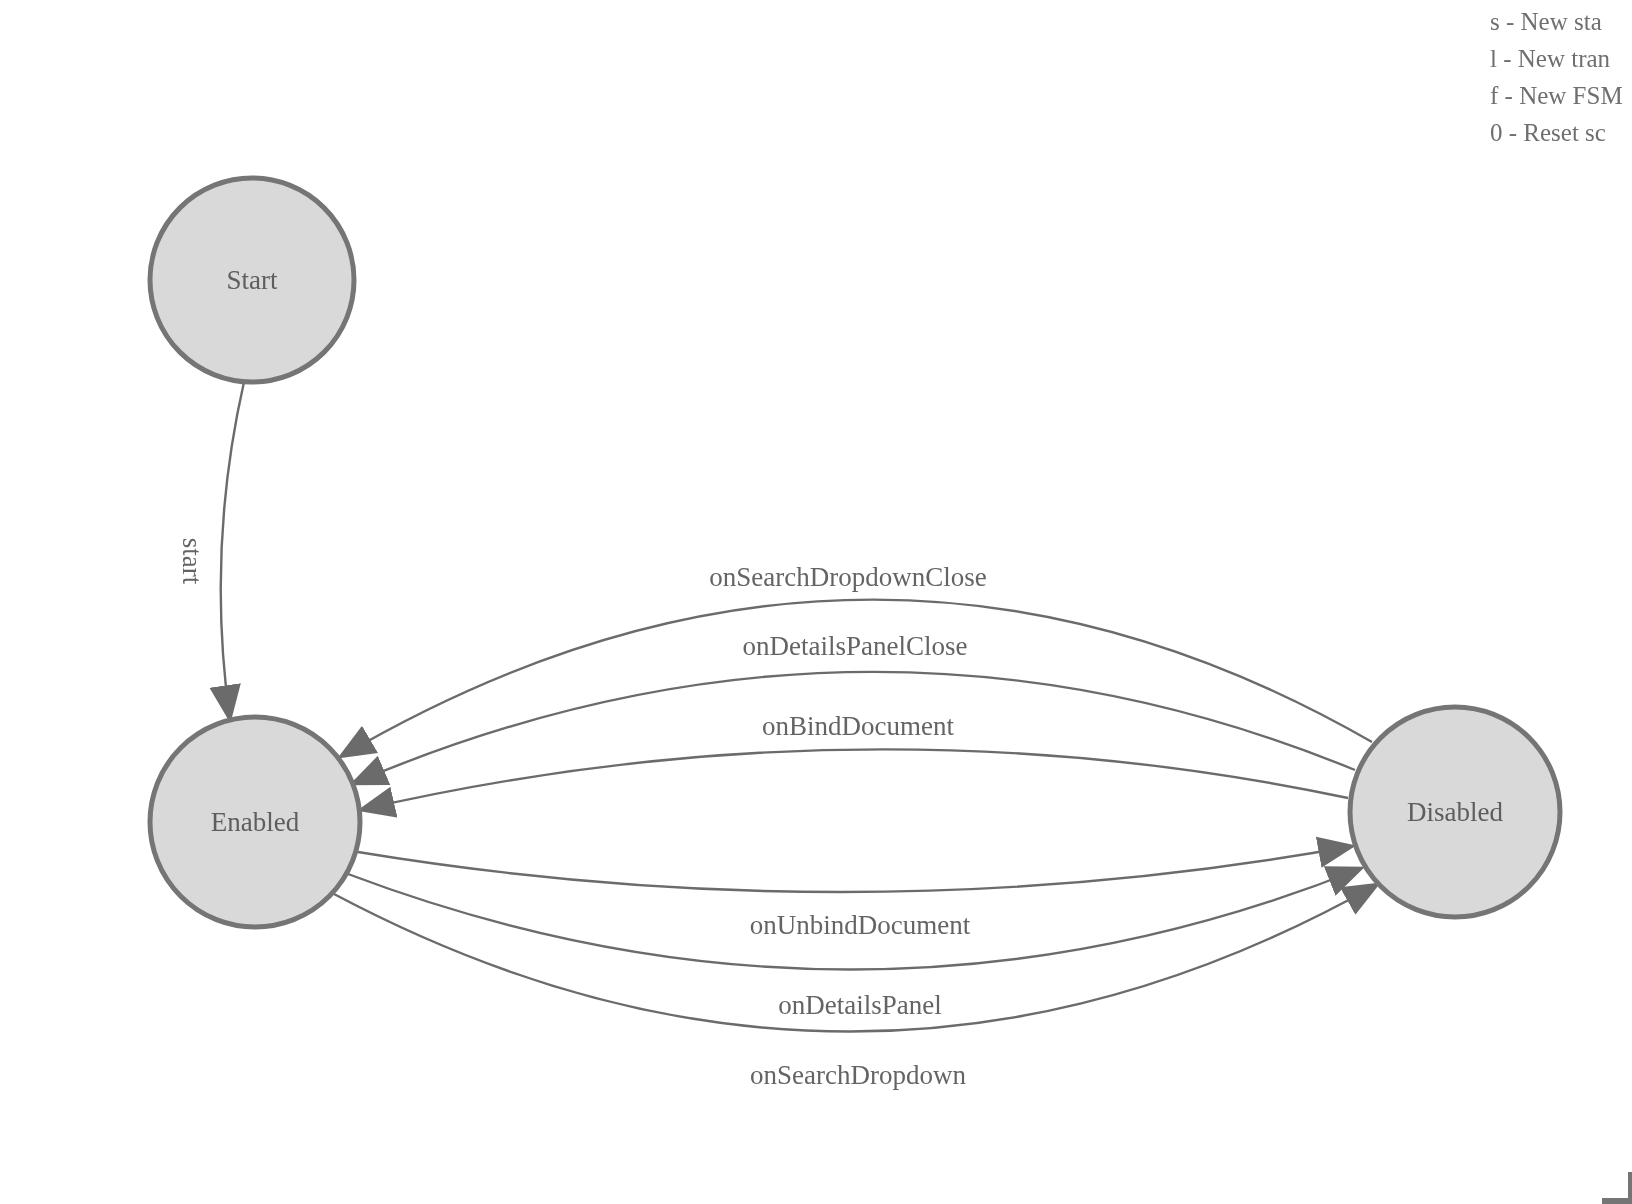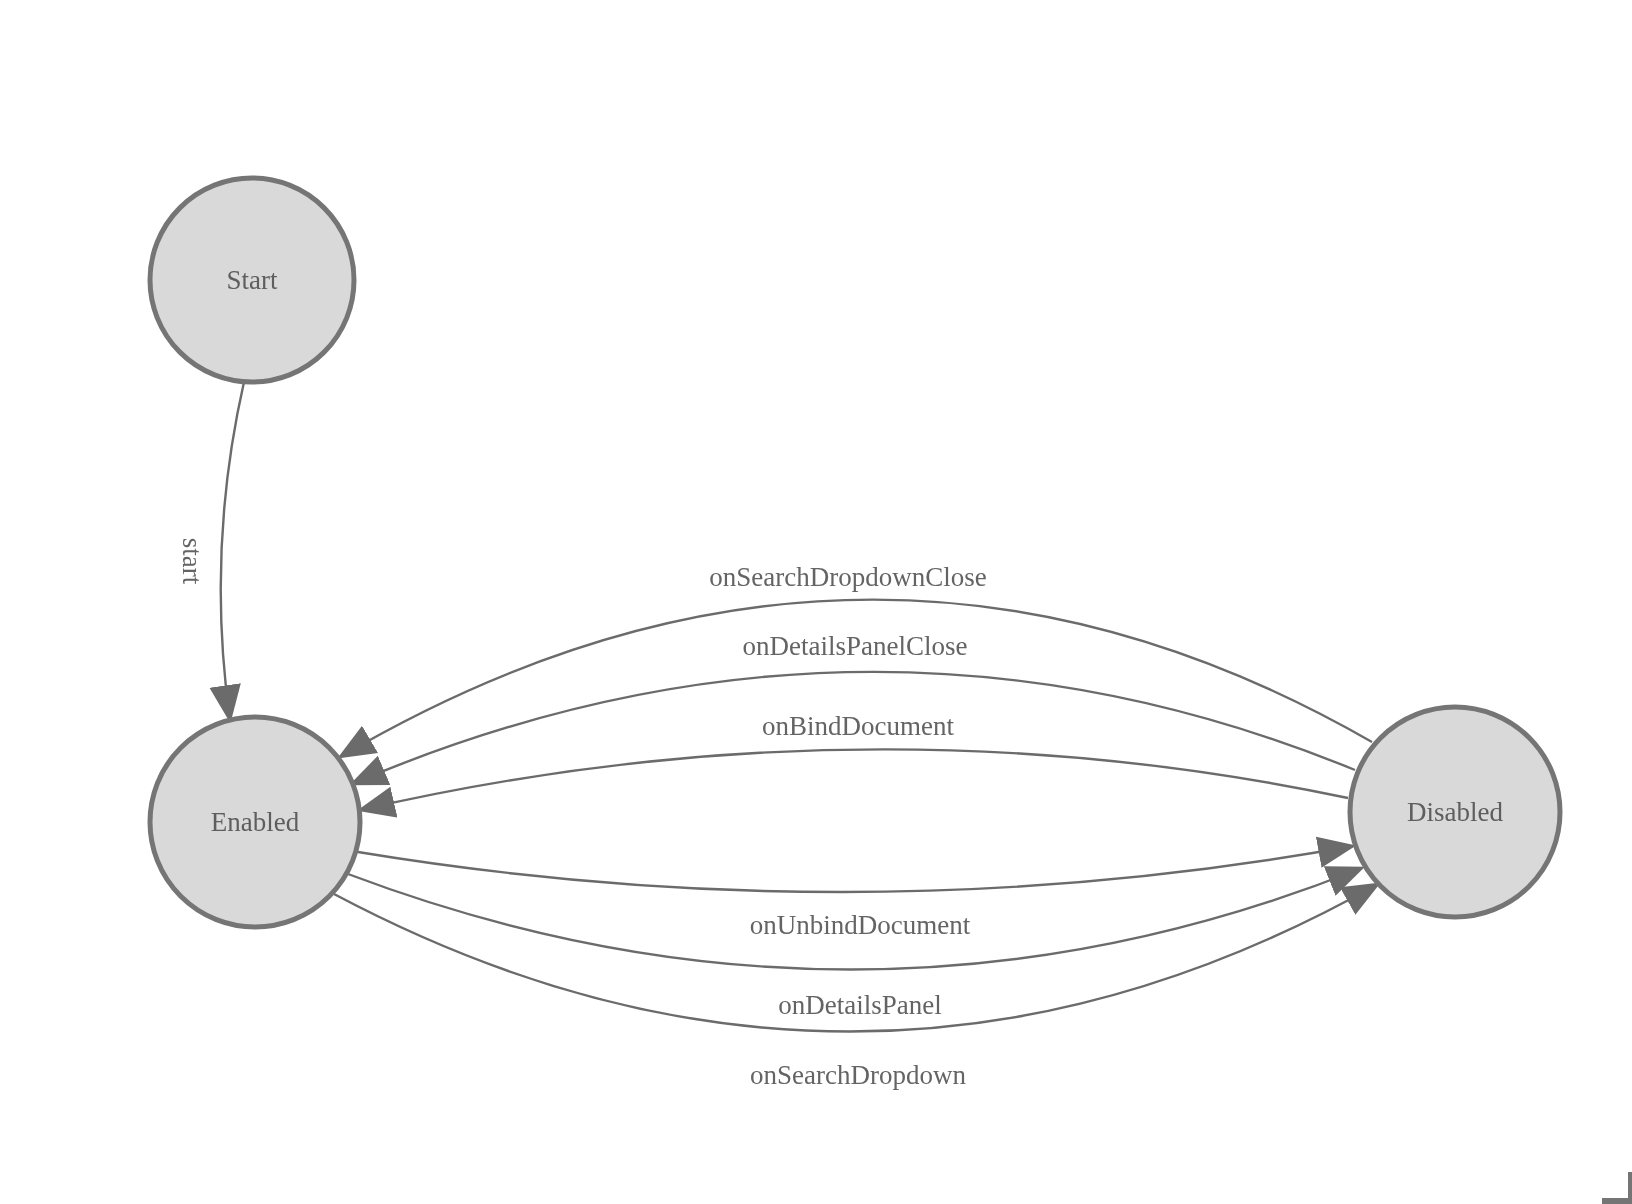--- a/index.html
+++ b/index.html
@@ -103,17 +103,23 @@
         <text class="edge-label" fill="#646464" transform="translate(192 561) rotate(90)" dominant-baseline="central">start</text>
         <text class="edge-label" fill="#646464" transform="translate(848 577)" dominant-baseline="central">onSearchDropdownClose</text>
         <text class="edge-label" fill="#646464" transform="translate(855 646)" dominant-baseline="central">onDetailsPanelClose</text>
         <text class="edge-label" fill="#646464" transform="translate(858 726)" dominant-baseline="central">onBindDocument</text>
         <text class="edge-label" fill="#646464" transform="translate(860 925)" dominant-baseline="central">onUnbindDocument</text>
         <text class="edge-label" fill="#646464" transform="translate(860 1005)" dominant-baseline="central">onDetailsPanel</text>
         <text class="edge-label" fill="#646464" transform="translate(858 1075)" dominant-baseline="central">onSearchDropdown</text>
       </g>
   </svg>
 
+  <div id="legend" style="color: rgb(111, 111, 111);">
+      <div>s - New sta</div>
+      <div>l - New tran</div>
+      <div>f - New FSM</div>
+      <div>0 - Reset sc</div>
+    </div>
 
   <div id="corner-mark-h" class="corner-mark" style="background: rgb(117, 117, 117);"></div>
   <div id="corner-mark-v" class="corner-mark" style="background: rgb(117, 117, 117);"></div>
 
 </div>
 
 </body></html>

